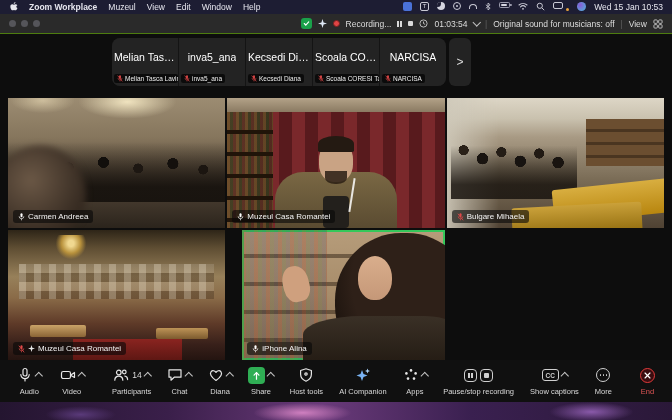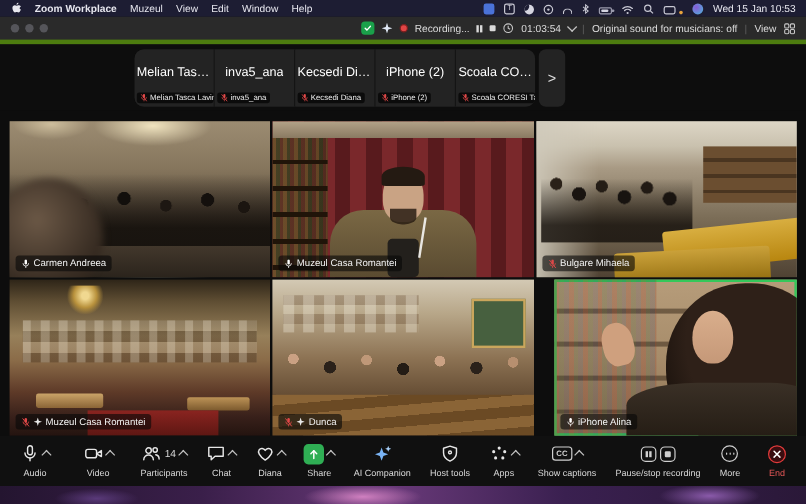--- a/index.html
+++ b/index.html
@@ -4,39 +4,39 @@
 <style>
   html,body{margin:0;padding:0;background:#000;}
   .stage{width:672px;height:420px;overflow:hidden;position:relative;display:flex;flex-direction:column;
          font-family:"Liberation Sans",sans-serif;color:#fff;background:#0d0d0d;}
 
   
   .menubar{height:14px;flex:none;background:#1d1d33;display:flex;align-items:center;padding:0 9px;font-size:8.5px;color:#e6e6ee;}
   .menu-left{display:flex;align-items:center;gap:11px;}
   .menu-item{white-space:nowrap;}
   .menu-item.app{font-weight:bold;}
-  .menu-right{margin-left:auto;display:flex;align-items:flex-end;gap:8px;}
+  .menu-right{margin-left:auto;display:flex;align-items:flex-start;gap:8px;}
   .mi{display:inline-flex;align-items:center;justify-content:center;}
   .mi-blue{width:9px;height:9px;border-radius:2px;background:#4a72d8;}
   .mi-t{width:9px;height:9px;border-radius:2px;border:1px solid #c9c9d4;font-size:6px;line-height:9px;color:#d9d9e2;justify-content:center;box-sizing:border-box;}
   .mi-moon{width:8px;height:8px;border-radius:50%;background:#d5d5e0;position:relative;overflow:hidden;}
   .mi-moon::after{content:"";position:absolute;left:-3px;top:-2px;width:7px;height:7px;border-radius:50%;background:#1d1d33;}
   .mi-rec{width:8px;height:8px;border-radius:50%;border:1px solid #c9c9d4;box-sizing:border-box;position:relative;}
   .mi-rec::after{content:"";position:absolute;left:2px;top:2px;width:2px;height:2px;border-radius:50%;background:#c9c9d4;}
   .mi-head{width:8px;height:5px;border:1.2px solid #c9c9d4;border-bottom:none;border-radius:5px 5px 0 0;box-sizing:border-box;margin-top:2px;}
   .mi-batt{width:11px;height:6px;border:1px solid #9a9aac;border-radius:1.5px;position:relative;box-sizing:border-box;}
   .mi-batt::before{content:"";position:absolute;left:1px;top:1px;width:6px;height:2px;background:#d5d5e0;border-radius:1px;}
   .mi-batt::after{content:"";position:absolute;right:-2.5px;top:1px;width:1.5px;height:2px;background:#9a9aac;border-radius:0 1px 1px 0;}
   .mi-cc{width:10px;height:7px;border-radius:2px;border:1px solid #c9c9d4;box-sizing:border-box;}
   .mi-dot-orange{width:3px;height:3px;border-radius:50%;background:#e8a33d;margin-left:-5px;margin-top:6px;}
   .mi-siri{width:9px;height:9px;border-radius:50%;background:radial-gradient(circle at 35% 35%,#8a5ad8,#4ab8d8);}
   .clock{font-size:8.5px;white-space:nowrap;color:#e6e6ee;}
 
   
-  .titlebar{height:19px;flex:none;background:#2a2a2a;border-bottom:4px solid #4d7c0f;display:flex;align-items:center;padding:0 9px;}
+  .titlebar{height:19px;flex:none;background:#2a2a2a;border-bottom:1px solid #4d7c0f;display:flex;align-items:center;padding:0 9px;}
   .tl{display:flex;gap:5px;}
   .tl span{width:7px;height:7px;border-radius:50%;background:#55555a;}
   .recbar{margin-left:auto;display:flex;align-items:center;gap:6px;font-size:8.5px;color:#dcdcdc;}
   .shield{width:11px;height:11px;border-radius:3px;background:#1aa14a;display:flex;align-items:center;justify-content:center;}
   .recdot{width:7px;height:7px;border-radius:50%;background:#e04545;border:1px solid #7a1f1f;box-sizing:border-box;}
   .pb{display:inline-flex;gap:1.5px;align-items:center;}
   .pb i{width:1.5px;height:6px;background:#d9d9d9;}
   .sq{width:5.5px;height:5.5px;background:#d9d9d9;border-radius:1px;}
   .sep{color:#5f5f5f;}
   .caret{width:4.5px;height:4.5px;border-left:1.2px solid #c3c3c3;border-top:1.2px solid #c3c3c3;display:inline-block;}
@@ -144,21 +144,21 @@
     repeating-linear-gradient(90deg, rgba(150,60,40,.28) 0 4px, rgba(70,90,60,.25) 4px 8px, rgba(50,50,90,.2) 8px 12px);}
   .s6-hair{position:absolute;right:-14%;top:2%;width:68%;height:108%;border-radius:48%;
     background:radial-gradient(ellipse at 55% 35%, #2e2018 55%, #1d140e 78%);}
   .s6-face{position:absolute;right:26%;top:20%;width:34px;height:44px;background:linear-gradient(180deg,#d9ae8c,#c59878);border-radius:50% 50% 46% 46%;}
   .s6-hand{position:absolute;left:20%;top:28%;width:26px;height:36px;background:#cfa07e;border-radius:45% 45% 40% 40%;transform:rotate(-14deg);}
   .s6-body{position:absolute;right:-4%;bottom:-2%;width:74%;height:36%;background:linear-gradient(180deg,#3a3026,#241c14);border-radius:40% 20% 0 0;}
 
   
   .toolbar{height:42px;flex:none;background:#101010;display:flex;align-items:center;padding:0 12px;}
   .tb-group{display:flex;align-items:center;}
-  .tb-left{gap:18px;}
+  .tb-left{gap:8px;}
   .tb-center{margin:1px auto;gap:6px;}
   .tb-btn{display:flex;flex-direction:column;align-items:center;justify-content:center;gap:3px;padding:0 5px;cursor:default;}
   .tb-top{display:flex;align-items:center;gap:3px;height:17px;}
   .tb-label{font-size:7.5px;color:#d9d9d9;white-space:nowrap;}
   .tb-label.red{color:#e05555;}
   .tb-count{font-size:8.5px;color:#d9d9d9;}
   svg.ico{display:block;}
   .share-ico{width:17px;height:17px;border-radius:4px;background:#2fae54;display:flex;align-items:center;justify-content:center;}
   .mini-btn{width:13px;height:13px;border:1.2px solid #cfcfcf;border-radius:4px;display:flex;align-items:center;justify-content:center;gap:1.5px;box-sizing:border-box;}
   .mini-btn i{width:1.5px;height:5px;background:#cfcfcf;display:block;}
@@ -315,45 +315,45 @@
                 <rect x="3.5" y="0.5" width="3" height="6" rx="1.5" fill="#e04848"></rect>
                 <path d="M1.5 5a3.5 3.5 0 0 0 7 0" stroke="#e04848" fill="none"></path>
                 <line x1="5" y1="8.5" x2="5" y2="11" stroke="#e04848"></line>
                 <line x1="1" y1="1" x2="9" y2="11" stroke="#e04848" stroke-width="1.2"></line>
               </svg>
             </span>
           <span>Kecsedi Diana</span>
         </div>
       </div>
       <div class="fs-tile">
-        <div class="fs-big">iPhone (2)</div>
-        <div class="fs-pill">
-          <span class="pico">
-              <svg width="6" height="7" viewBox="0 0 10 12">
-                <rect x="3.5" y="0.5" width="3" height="6" rx="1.5" fill="#e04848"></rect>
-                <path d="M1.5 5a3.5 3.5 0 0 0 7 0" stroke="#e04848" fill="none"></path>
-                <line x1="5" y1="8.5" x2="5" y2="11" stroke="#e04848"></line>
-                <line x1="1" y1="1" x2="9" y2="11" stroke="#e04848" stroke-width="1.2"></line>
-              </svg>
-            </span>
-          <span>iPhone (2)</span>
-        </div>
-      </div>
-      <div class="fs-tile">
         <div class="fs-big">Scoala CORE...</div>
         <div class="fs-pill">
           <span class="pico">
               <svg width="6" height="7" viewBox="0 0 10 12">
                 <rect x="3.5" y="0.5" width="3" height="6" rx="1.5" fill="#e04848"></rect>
                 <path d="M1.5 5a3.5 3.5 0 0 0 7 0" stroke="#e04848" fill="none"></path>
                 <line x1="5" y1="8.5" x2="5" y2="11" stroke="#e04848"></line>
                 <line x1="1" y1="1" x2="9" y2="11" stroke="#e04848" stroke-width="1.2"></line>
               </svg>
             </span>
           <span>Scoala CORESI Targo...</span>
+        </div>
+      </div>
+      <div class="fs-tile">
+        <div class="fs-big">NARCISA</div>
+        <div class="fs-pill">
+          <span class="pico">
+              <svg width="6" height="7" viewBox="0 0 10 12">
+                <rect x="3.5" y="0.5" width="3" height="6" rx="1.5" fill="#e04848"></rect>
+                <path d="M1.5 5a3.5 3.5 0 0 0 7 0" stroke="#e04848" fill="none"></path>
+                <line x1="5" y1="8.5" x2="5" y2="11" stroke="#e04848"></line>
+                <line x1="1" y1="1" x2="9" y2="11" stroke="#e04848" stroke-width="1.2"></line>
+              </svg>
+            </span>
+          <span>NARCISA</span>
         </div>
       </div>
     </div>
     <div class="fs-next">&gt;</div>
   </div>
 
   <div class="gallery">
 
     <div class="g-tile scene1">
       <div class="s1-crowd"></div>
@@ -426,42 +426,20 @@
           </span>
         <span class="pico">
             <svg width="7" height="7" viewBox="0 0 10 10">
               <path d="M5 0l1.2 3.8L10 5 6.2 6.2 5 10 3.8 6.2 0 5l3.8-1.2z" fill="#e8e8e8"></path>
             </svg>
           </span>
         <span>Muzeul Casa Romantei</span>
       </div>
     </div>
 
-    <div class="g-tile scene5">
-      <div class="s5-pics"></div>
-      <div class="s5-board"></div>
-      <div class="s5-crowd"></div>
-      <div class="s5-desks"></div>
-      <div class="g-pill">
-        <span class="pico">
-            <svg width="7" height="8" viewBox="0 0 10 12">
-              <rect x="3.5" y="0.5" width="3" height="6" rx="1.5" fill="#e04848"></rect>
-              <path d="M1.5 5a3.5 3.5 0 0 0 7 0" stroke="#e04848" fill="none"></path>
-              <line x1="5" y1="8.5" x2="5" y2="11" stroke="#e04848"></line>
-              <line x1="1" y1="1" x2="9" y2="11" stroke="#e04848" stroke-width="1.2"></line>
-            </svg>
-          </span>
-        <span class="pico">
-            <svg width="7" height="7" viewBox="0 0 10 10">
-              <path d="M5 0l1.2 3.8L10 5 6.2 6.2 5 10 3.8 6.2 0 5l3.8-1.2z" fill="#e8e8e8"></path>
-            </svg>
-          </span>
-        <span>Dunca</span>
-      </div>
-    </div>
 
     <div class="g-tile scene6 active">
       <div class="s6-books"></div>
       <div class="s6-hand"></div>
       <div class="s6-hair"></div>
       <div class="s6-face"></div>
       <div class="s6-body"></div>
       <div class="g-pill">
         <span class="pico">
             <svg width="7" height="8" viewBox="0 0 10 12">
@@ -539,67 +517,67 @@
                 <line x1="8" y1="12.5" x2="8" y2="4.5"></line>
                 <polyline points="5,7.5 8,4.5 11,7.5"></polyline>
               </svg>
           </span>
           <span class="caret up"></span>
         </div>
         <div class="tb-label">Share</div>
       </div>
       <div class="tb-btn">
         <div class="tb-top">
+          <svg class="ico" width="16" height="16" viewBox="0 0 16 16" fill="none" stroke="#e6e6e6" stroke-width="1.2" stroke-linejoin="round">
+              <path d="M8 1.8l5.4 1.7v3.8c0 3.4-2.3 5.6-5.4 6.9-3.1-1.3-5.4-3.5-5.4-6.9V3.5z"></path>
+              <circle cx="8" cy="7" r="1.2"></circle>
+            </svg>
+        </div>
+        <div class="tb-label">Host tools</div>
+      </div>
+      <div class="tb-btn">
+        <div class="tb-top">
           <svg class="ico" width="16" height="16" viewBox="0 0 16 16">
               <path d="M7 3l1.5 4 4 1.5-4 1.5L7 14l-1.5-4-4-1.5 4-1.5z" fill="#7ab4f5"></path>
               <path d="M12.5 1.5l.7 1.8 1.8.7-1.8.7-.7 1.8-.7-1.8-1.8-.7 1.8-.7z" fill="#a8d0f8"></path>
             </svg>
         </div>
         <div class="tb-label">AI Companion</div>
-      </div>
-      <div class="tb-btn">
-        <div class="tb-top">
-          <svg class="ico" width="16" height="16" viewBox="0 0 16 16" fill="none" stroke="#e6e6e6" stroke-width="1.2" stroke-linejoin="round">
-              <path d="M8 1.8l5.4 1.7v3.8c0 3.4-2.3 5.6-5.4 6.9-3.1-1.3-5.4-3.5-5.4-6.9V3.5z"></path>
-              <circle cx="8" cy="7" r="1.2"></circle>
-            </svg>
-        </div>
-        <div class="tb-label">Host tools</div>
       </div>
       <div class="tb-btn">
         <div class="tb-top">
           <svg class="ico" width="16" height="16" viewBox="0 0 16 16" fill="#e6e6e6">
               <circle cx="8" cy="3.4" r="1.3"></circle>
               <circle cx="12.6" cy="6.4" r="1.3"></circle>
               <circle cx="11" cy="11.6" r="1.3"></circle>
               <circle cx="5" cy="11.6" r="1.3"></circle>
               <circle cx="3.4" cy="6.4" r="1.3"></circle>
             </svg>
           <span class="caret up"></span>
         </div>
         <div class="tb-label">Apps</div>
       </div>
       <div class="tb-btn">
         <div class="tb-top">
-          <span class="cc-badge">CC</span>
-          <span class="caret up"></span>
-        </div>
-        <div class="tb-label">Show captions</div>
-      </div>
-      <div class="tb-btn">
-        <div class="tb-top">
           <span class="mini-btn">
               <i></i>
               <i></i>
             </span>
           <span class="mini-btn">
               <span class="stopsq"></span>
             </span>
         </div>
         <div class="tb-label">Pause/stop recording</div>
+      </div>
+      <div class="tb-btn">
+        <div class="tb-top">
+          <span class="cc-badge">CC</span>
+          <span class="caret up"></span>
+        </div>
+        <div class="tb-label">Show captions</div>
       </div>
       <div class="tb-btn">
         <div class="tb-top">
           <span class="more-circ">
               <i></i>
               <i></i>
               <i></i>
             </span>
         </div>
         <div class="tb-label">More</div>

